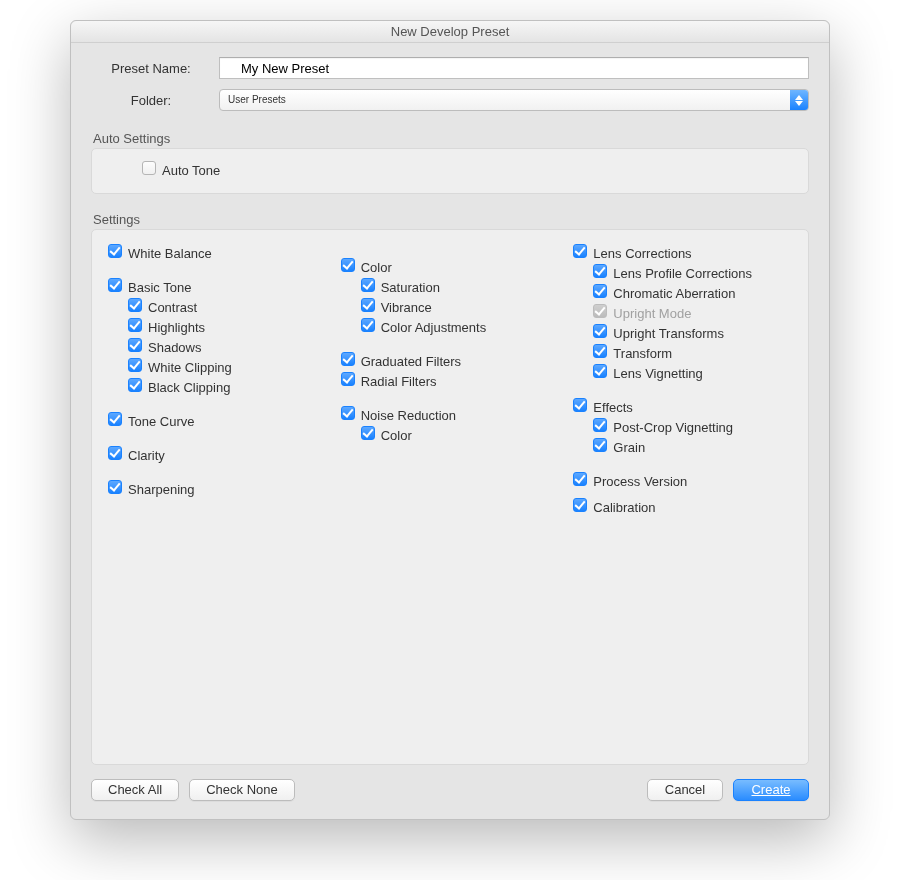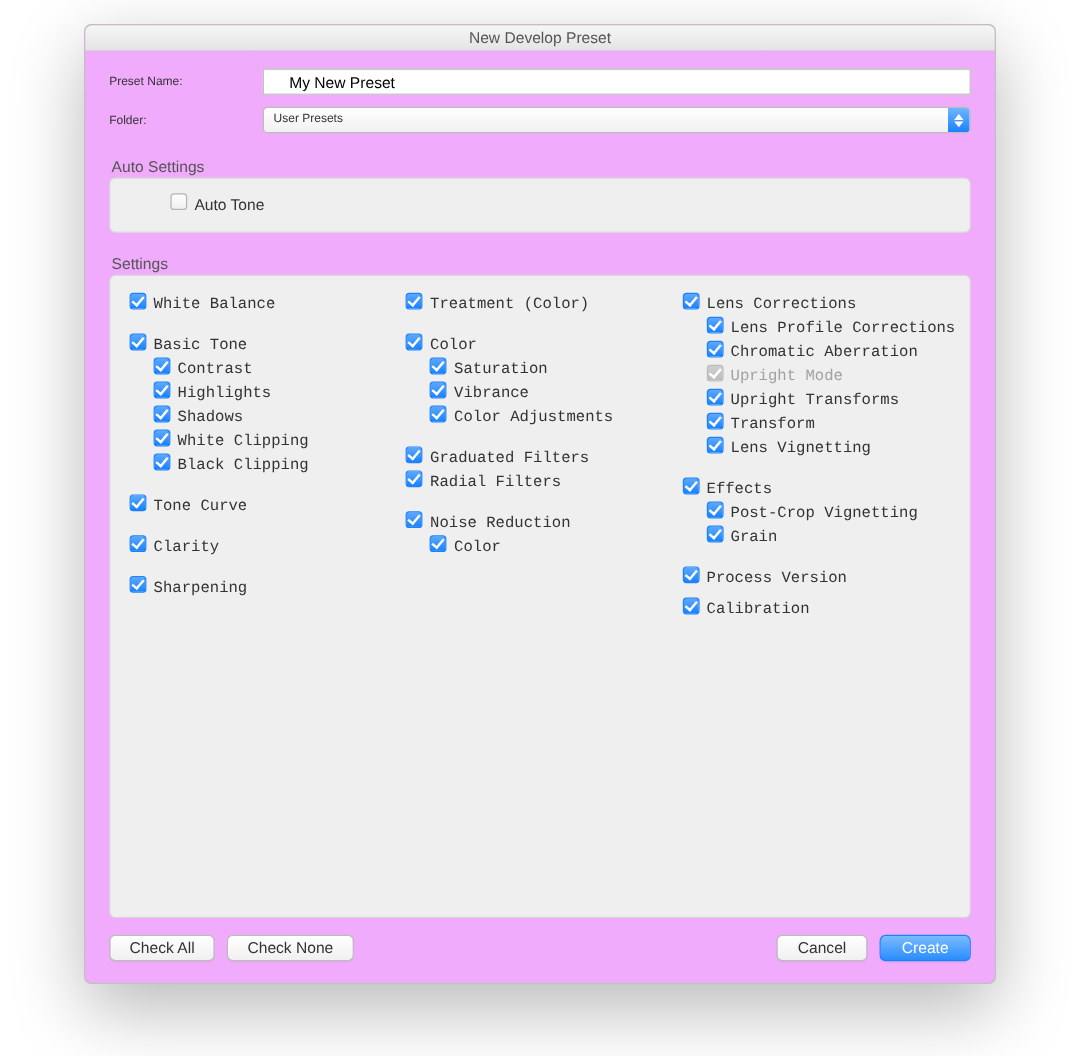--- a/index.html
+++ b/index.html
@@ -9,21 +9,21 @@
     font-family: -apple-system, "Helvetica Neue", Arial, sans-serif;
     font-size: 13px;
     color: #333;
     position: relative;
   }
   .window {
     position: absolute;
     left: 70px; top: 20px;
     width: 760px;
     height: 800px;
-    background: #f0abfc;
+    background: #e5e5e5;
     border: 1px solid #c0c0c0;
     border-radius: 6px;
     box-shadow: 0 20px 60px rgba(0,0,0,0.28);
     display: flex;
     flex-direction: column;
   }
   .titlebar {
     height: 22px;
     line-height: 22px;
     text-align: center;
@@ -40,24 +40,24 @@
     display: flex;
     flex-direction: column;
   }
   .form-row {
     display: flex;
     align-items: center;
     margin-bottom: 10px;
   }
   .form-label {
     width: 120px;
-    text-align: left;
+    text-align: center;
     margin-right: 8px;
     color: #333;
-    font-size: 10px;
+    font-size: 13px;
   }
   .text-input {
     flex: 1;
     height: 22px;
     padding: 0 21px;
     border: 1px solid #bfbfbf;
     border-top-color: #aeaeae;
     border-radius: 0;
     background: #fff;
     font-size: 13px;
@@ -107,21 +107,20 @@
   }
   .panel.settings {
     flex: 1;
     padding: 14px 12px 12px 16px;
     margin-bottom: 14px;
   }
 
   .columns {
     display: flex;
     gap: 10px;
-    font-family: Liberation Mono, monospace;
   }
   .col { flex: 1; }
 
   .cb-row {
     display: flex;
     font-size: 13px;
     line-height: 20px;
     white-space: nowrap;
   }
   .cb-row.indent { padding-left: 20px; }
@@ -173,20 +172,21 @@
     background: linear-gradient(#ffffff, #f0f0f0);
     color: #333;
     line-height: 20px;
     text-align: center;
     box-shadow: 0 1px 0 rgba(0,0,0,0.04);
   }
   .btn.primary {
     border-color: #1a82ff;
     background: linear-gradient(#78bcff, #2a8cff);
     color: #fff;
+    text-decoration: underline;
   }
 </style>
 </head>
 <body>
 
 <div class="window">
   <div class="titlebar">New Develop Preset</div>
 
   <div class="content">
 
@@ -263,24 +263,20 @@
               <span>Clarity</span>
             </div>
 
           <div class="cb-row gap-above">
               <span class="cb checked"></span>
               <span>Sharpening</span>
             </div>
         </div>
 
         <div class="col">
-          <div class="cb-row">
-              <span class="cb checked"></span>
-              <span>Treatment (Color)</span>
-            </div>
 
           <div class="cb-row gap-above">
               <span class="cb checked"></span>
               <span>Color</span>
             </div>
           <div class="cb-row indent">
               <span class="cb checked"></span>
               <span>Saturation</span>
             </div>
           <div class="cb-row indent">

